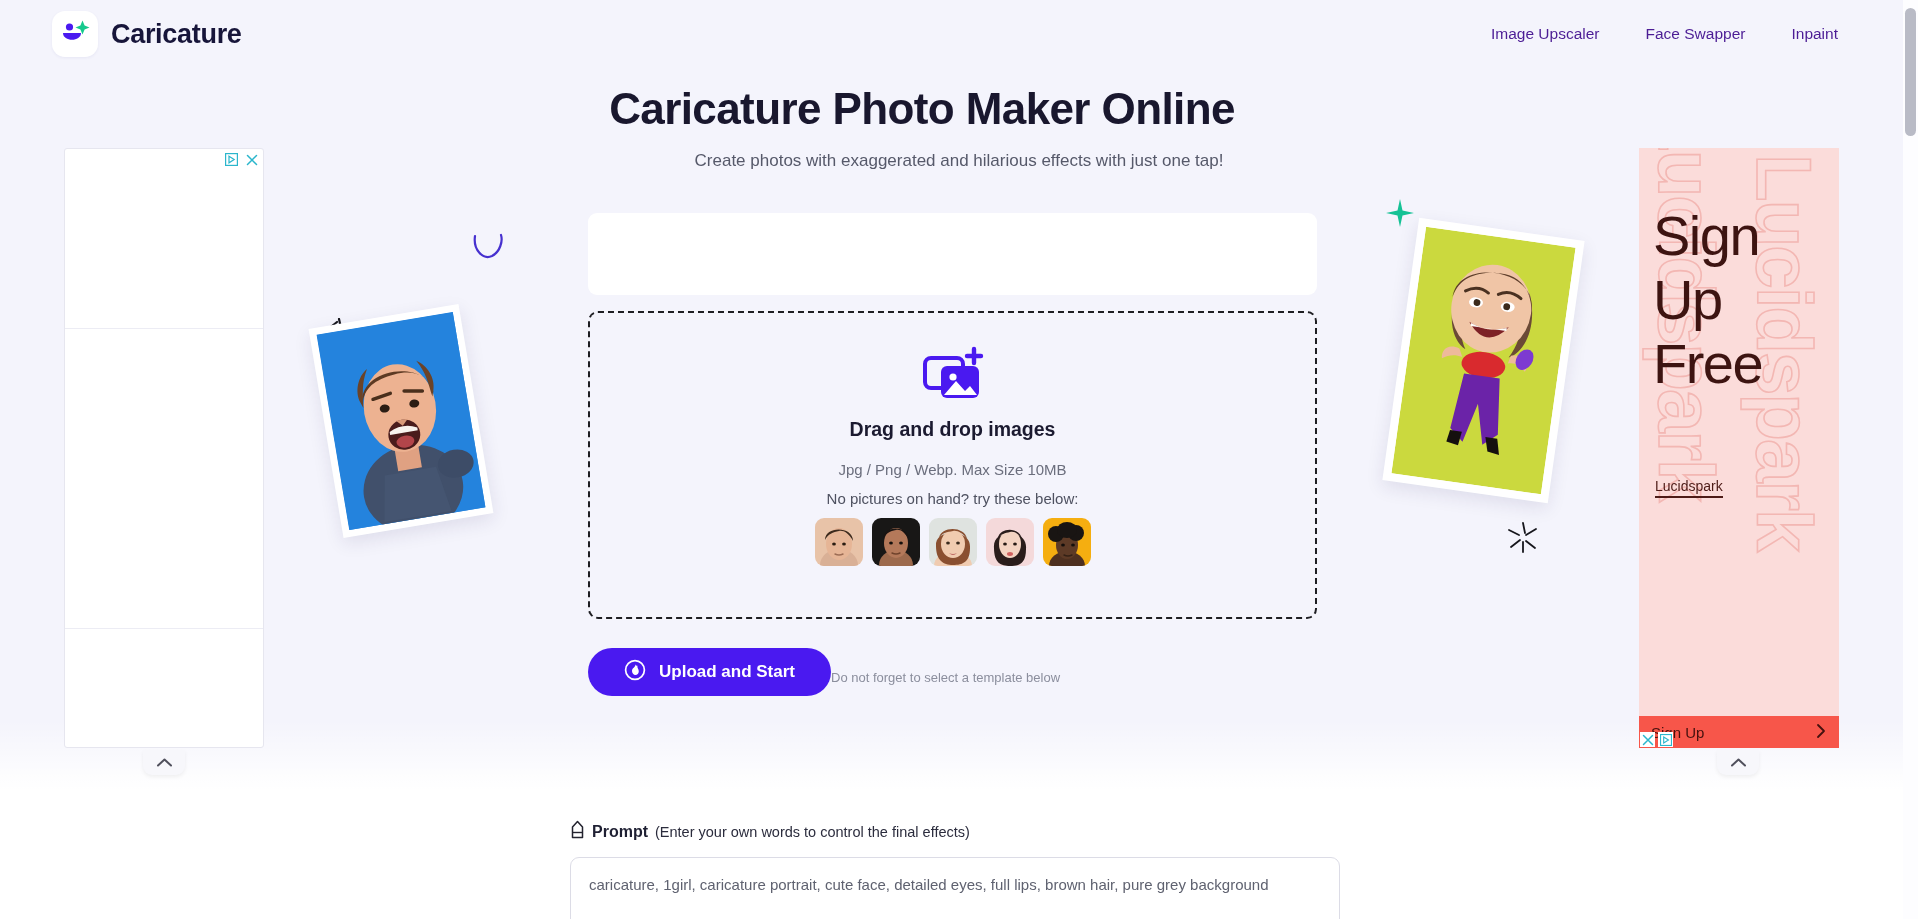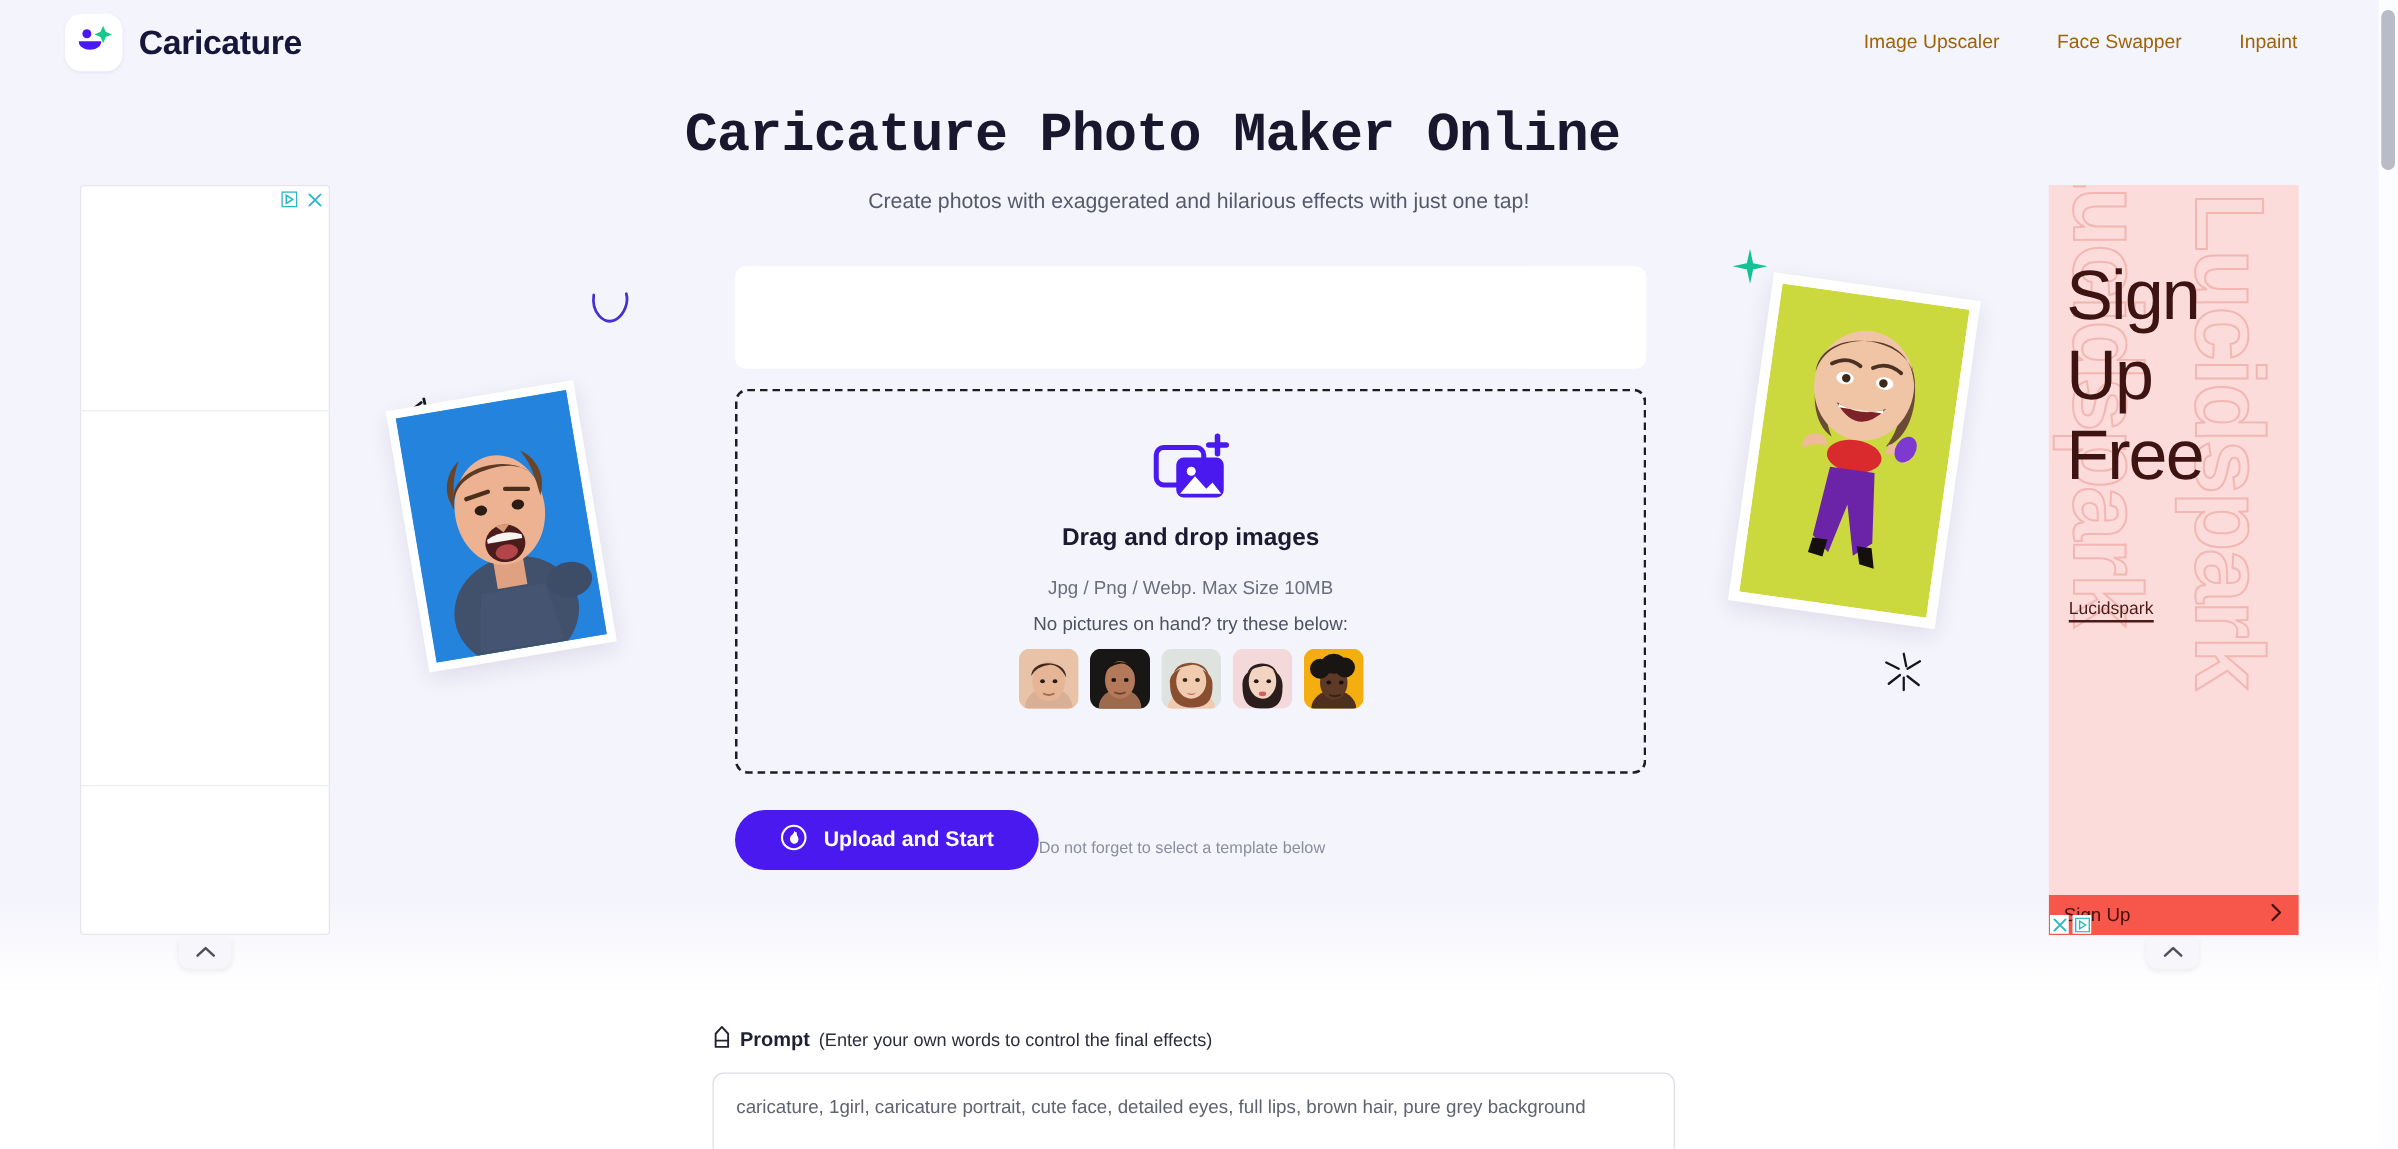--- a/index.html
+++ b/index.html
@@ -76,36 +76,35 @@
   }
 
   .nav {
     display: flex;
     align-items: center;
     gap: 46px;
     margin-right: 28px;
   }
   .nav a {
     font-size: 15.5px;
-    color: #a16207;
+    color: #4c1d95;
     text-decoration: none;
     white-space: nowrap;
   }
 
   
   .hero-title {
     position: absolute;
     top: 84px; left: 0; width: 1844px;
     text-align: center;
     font-size: 44px;
     font-weight: 700;
     color: #19172e;
     letter-spacing: -0.6px;
     z-index: 12;
-    font-family: Liberation Mono, monospace;
   }
   .hero-sub {
     position: absolute;
     top: 148px; left: 0; width: 1918px;
     text-align: center;
     font-size: 17px;
     line-height: 25px;
     color: #56596a;
     z-index: 12;
   }

